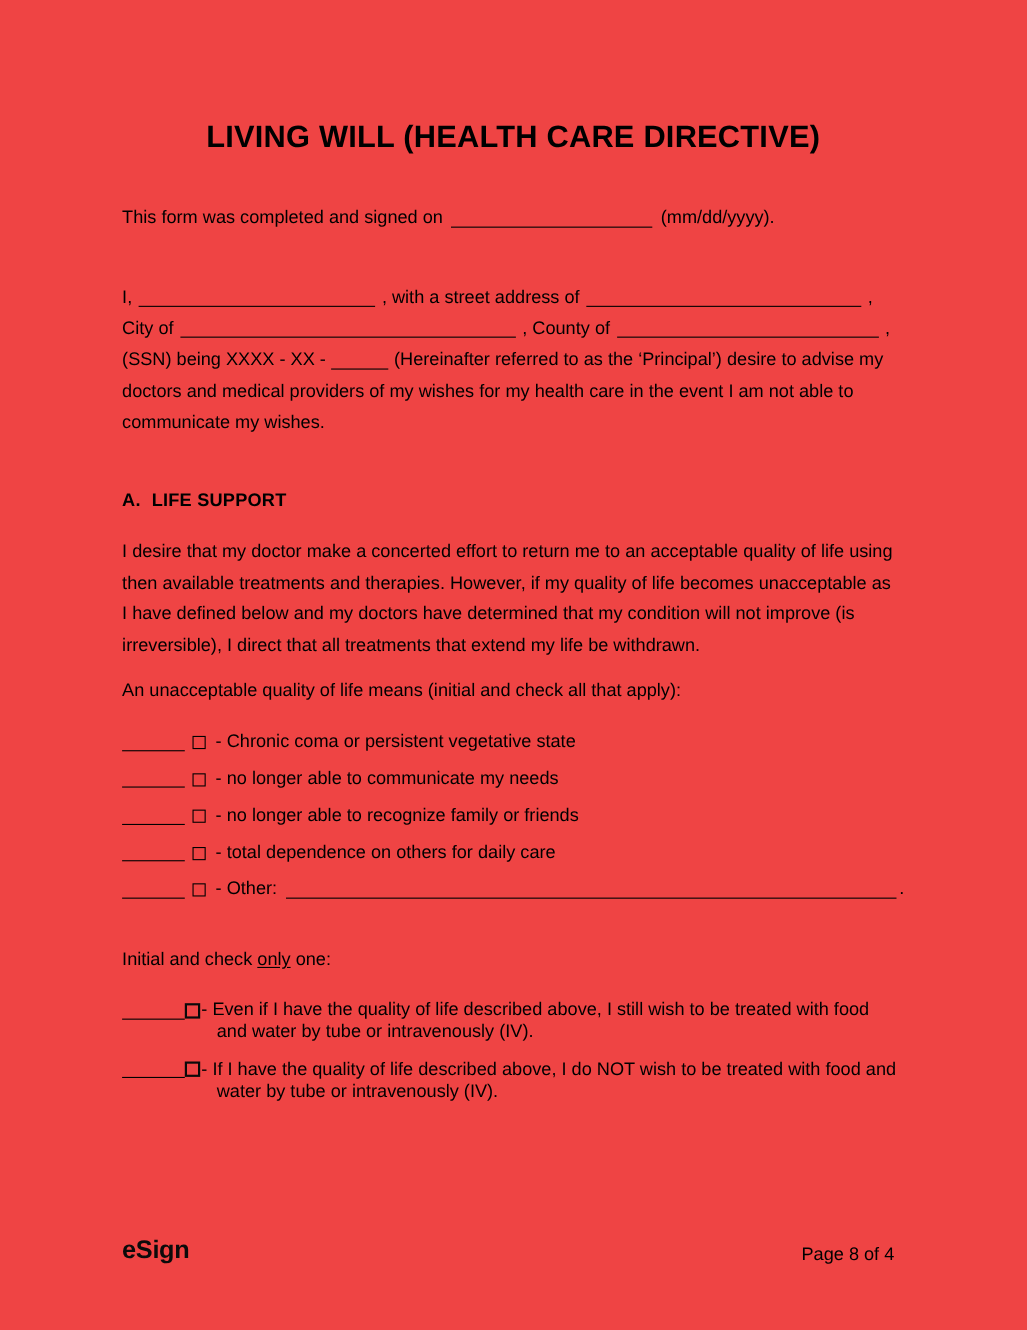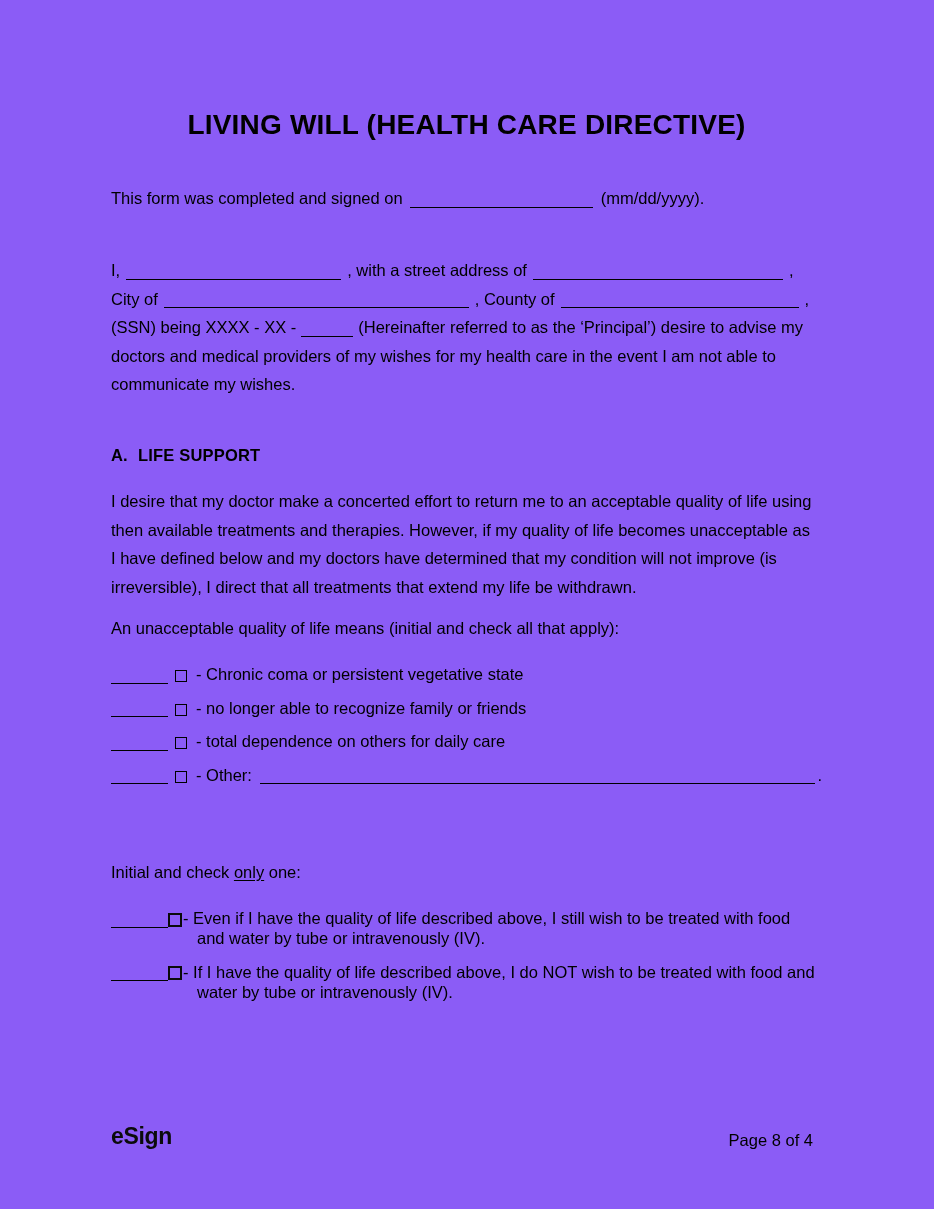--- a/index.html
+++ b/index.html
@@ -1,19 +1,19 @@
 <!DOCTYPE html>
 <html><head>
 <meta charset="utf-8">
 <style>
   html,body { margin:0; padding:0; background:#ffffff; }
   .page {
     position:relative;
     width:934px; height:1209px;
-    background:#8b5cf6;
+    background:#ef4444;
     overflow:hidden;
     font-family:"Liberation Sans","DejaVu Sans",sans-serif;
     font-size:16.5px;
     color:#000000;
   }
   .abs { position:absolute; left:111px; right:112px; }
 
   .doc-title {
     top:106px;
     margin:0;
@@ -144,20 +144,25 @@
 
   <div class="abs group1">
     <div class="cbrow">
       <span class="iblank"></span>
       <span class="cb"></span>
       <span class="cbtext">- Chronic coma or persistent vegetative state</span>
     </div>
     <div class="cbrow">
       <span class="iblank"></span>
       <span class="cb"></span>
+      <span class="cbtext">- no longer able to communicate my needs</span>
+    </div>
+    <div class="cbrow">
+      <span class="iblank"></span>
+      <span class="cb"></span>
       <span class="cbtext">- no longer able to recognize family or friends</span>
     </div>
     <div class="cbrow">
       <span class="iblank"></span>
       <span class="cb"></span>
       <span class="cbtext">- total dependence on others for daily care</span>
     </div>
     <div class="cbrow">
       <span class="iblank"></span>
       <span class="cb"></span>

